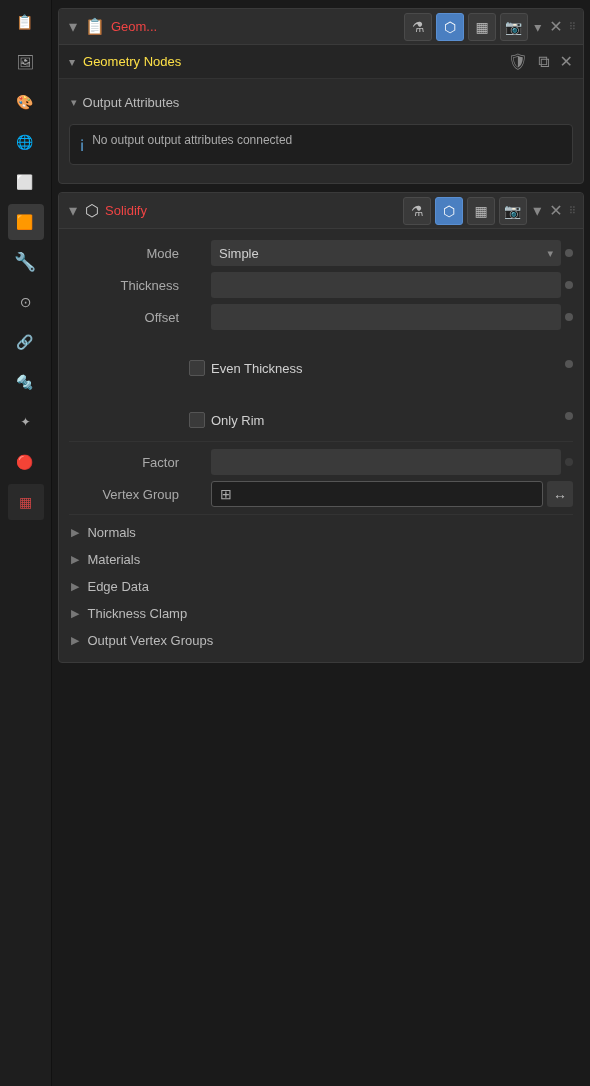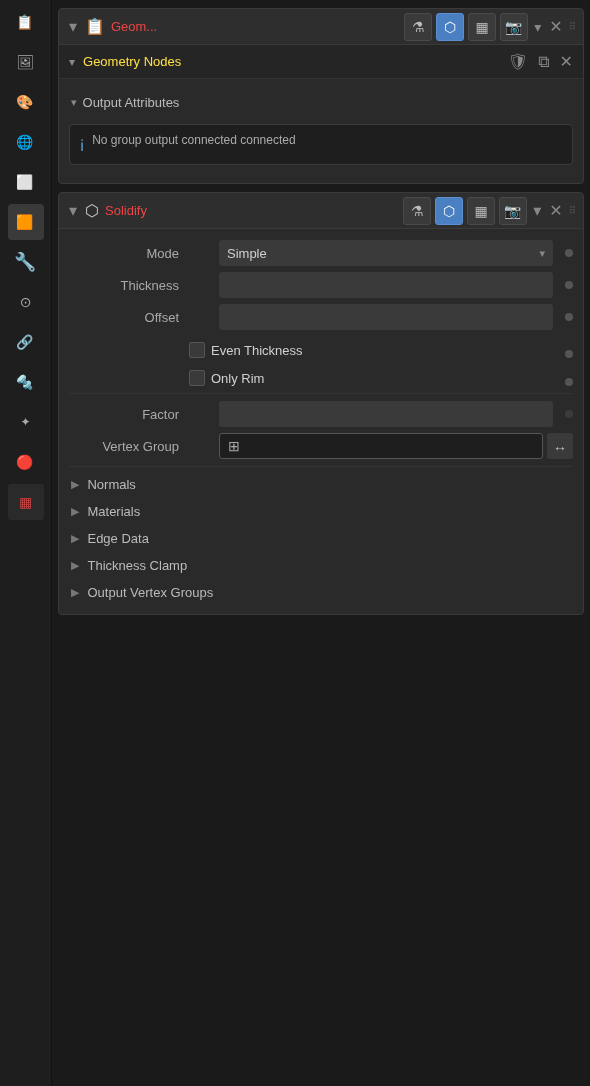--- a/index.html
+++ b/index.html
@@ -134,21 +134,20 @@
     
     .panel-body {
       padding: 8px 0;
     }
 
     .prop-row {
       display: flex;
       align-items: center;
       padding: 3px 10px;
       min-height: 28px;
-      gap: 8px;
     }
 
     .prop-label {
       color: #aaa;
       font-size: 13px;
       text-align: right;
       min-width: 110px;
       flex-shrink: 0;
     }
 
@@ -198,24 +197,25 @@
       text-align: center;
     }
 
     .num-input.dim {
       color: #666;
     }
 
     
     .checkbox-row {
       display: flex;
-      align-items: flex-end;
+      align-items: flex-start;
       padding: 3px 10px 3px 130px;
       gap: 0;
       min-height: 28px;
+      margin-top: 24px;
     }
 
     .checkbox-wrap {
       display: flex;
       align-items: center;
       gap: 6px;
       flex: 1;
     }
 
     .checkbox {
@@ -415,21 +415,21 @@
       <button class="header-icon-btn copy-icon">⧉</button>
       <button class="header-icon-btn close-icon">✕</button>
     </div>
     <div class="panel-body">
       <div class="section-header">
         <span class="section-header-arrow">▾</span>
         <span>Output Attributes</span>
       </div>
       <div class="info-box">
         <span class="info-icon">ℹ</span>
-        <span>No group output connected connected</span>
+        <span>No output output attributes connected</span>
       </div>
     </div>
   </div>
 
   <div class="panel">
     <div class="panel-header">
       <button class="header-icon-btn">▾</button>
       <span style="font-size:16px">⬡</span>
       <span class="panel-header-title">Solidify</span>
       <div class="panel-header-icons">

